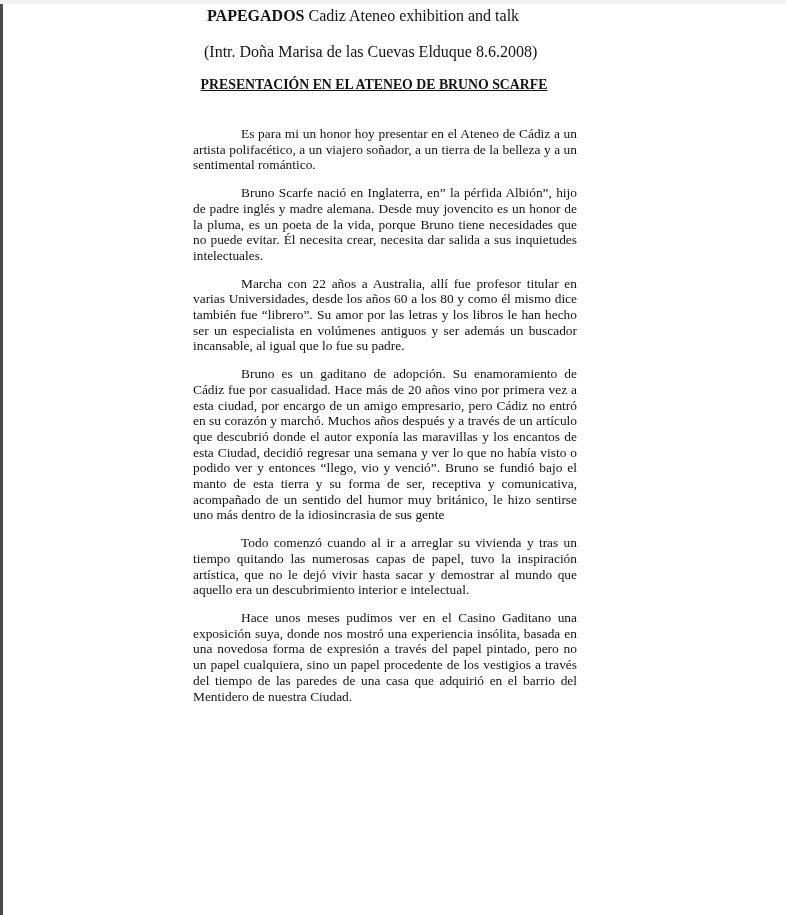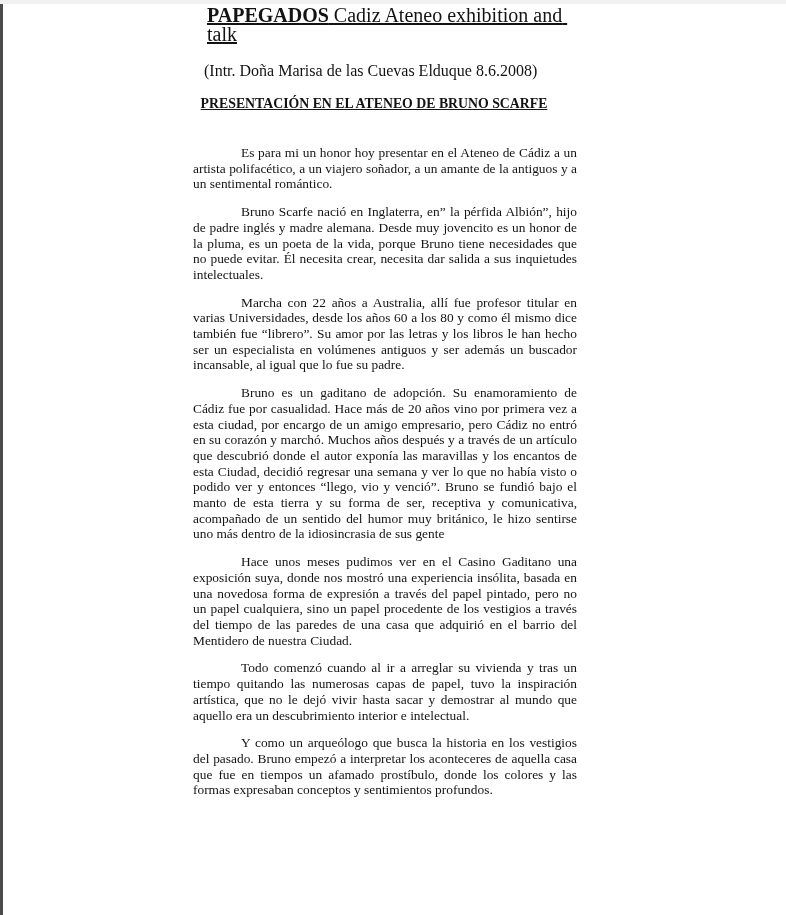--- a/index.html
+++ b/index.html
@@ -29,24 +29,23 @@
   }
   .content {
     position: absolute;
     left: 193px;
     top: 0;
     width: 384px;
   }
   .doc-title {
     margin: 6px 0 0 0;
     padding-left: 14px;
-    font-size: 20px;
+    font-size: 16px;
     line-height: 19px;
     white-space: pre-wrap;
-    text-decoration: underline;
   }
   .doc-title .b {
     font-weight: bold;
   }
   .doc-subtitle {
     margin: 17px 0 0 0;
     padding-left: 11px;
     font-size: 16px;
     line-height: 19px;
   }
@@ -76,21 +75,20 @@
 <div class="left-edge"></div>
 
 <div class="content">
 
   <p class="doc-title"><span class="b">PAPEGADOS</span><span> Cadiz Ateneo exhibition and talk</span></p>
 
   <p class="doc-subtitle">(Intr. Doña Marisa de las Cuevas Elduque 8.6.2008)</p>
 
   <h1 class="section-heading">PRESENTACIÓN EN EL ATENEO DE BRUNO SCARFE</h1>
 
-  <p class="body-para first">Es para mi un honor hoy presentar en el Ateneo de Cádiz a un artista polifacético, a un viajero soñador, a un amante de la antiguos y a un sentimental romántico.</p>
+  <p class="body-para first">Es para mi un honor hoy presentar en el Ateneo de Cádiz a un artista polifacético, a un viajero soñador, a un tierra de la belleza y a un sentimental romántico.</p>
   <p class="body-para">Bruno Scarfe nació en Inglaterra, en” la pérfida Albión”, hijo de padre inglés y madre alemana. Desde muy jovencito es un honor de la pluma, es un poeta de la vida, porque Bruno tiene necesidades que no puede evitar. Él  necesita crear, necesita dar salida a sus inquietudes intelectuales.</p>
   <p class="body-para">Marcha con 22 años a Australia, allí fue profesor titular en varias Universidades, desde los años 60 a los 80 y como él mismo dice también fue “librero”. Su amor por las letras y los libros le han hecho ser un especialista en volúmenes antiguos y ser además un buscador  incansable, al igual que lo fue su padre.</p>
   <p class="body-para">Bruno es un gaditano de adopción. Su enamoramiento de Cádiz fue por casualidad. Hace más de 20 años vino por primera vez a esta ciudad,  por encargo de un amigo empresario, pero Cádiz no entró en su corazón y marchó. Muchos años después y a través de un artículo que descubrió donde el autor exponía   las maravillas y los encantos de esta Ciudad, decidió regresar una semana y ver lo que no había visto o podido ver y entonces “llego, vio y venció”. Bruno se fundió bajo el manto de esta tierra y su forma de ser, receptiva y comunicativa, acompañado de un sentido del humor muy británico, le hizo sentirse uno más dentro de la idiosincrasia de sus gente</p>
+  <p class="body-para">Todo comenzó cuando al ir a arreglar su vivienda y tras un tiempo quitando las numerosas capas de papel, tuvo la inspiración artística, que no le dejó vivir hasta sacar y demostrar al mundo que aquello era un descubrimiento interior e intelectual.</p>
   <p class="body-para">Hace unos meses pudimos ver en el Casino Gaditano una exposición suya, donde nos mostró una experiencia insólita, basada en una novedosa forma de expresión a través del papel pintado, pero no un papel cualquiera, sino un papel procedente de los vestigios a través del tiempo de las paredes de una casa que adquirió en el barrio del Mentidero de nuestra Ciudad.</p>
-  <p class="body-para">Todo comenzó cuando al ir a arreglar su vivienda y tras un tiempo quitando las numerosas capas de papel, tuvo la inspiración artística, que no le dejó vivir hasta sacar y demostrar al mundo que aquello era un descubrimiento interior e intelectual.</p>
-  <p class="body-para">Y como un arqueólogo que busca la historia en los vestigios del pasado. Bruno empezó a interpretar los aconteceres de aquella casa que fue en tiempos un afamado prostíbulo, donde los colores y las formas expresaban conceptos y sentimientos profundos.</p>
 
 </div>
 
 </body></html>

